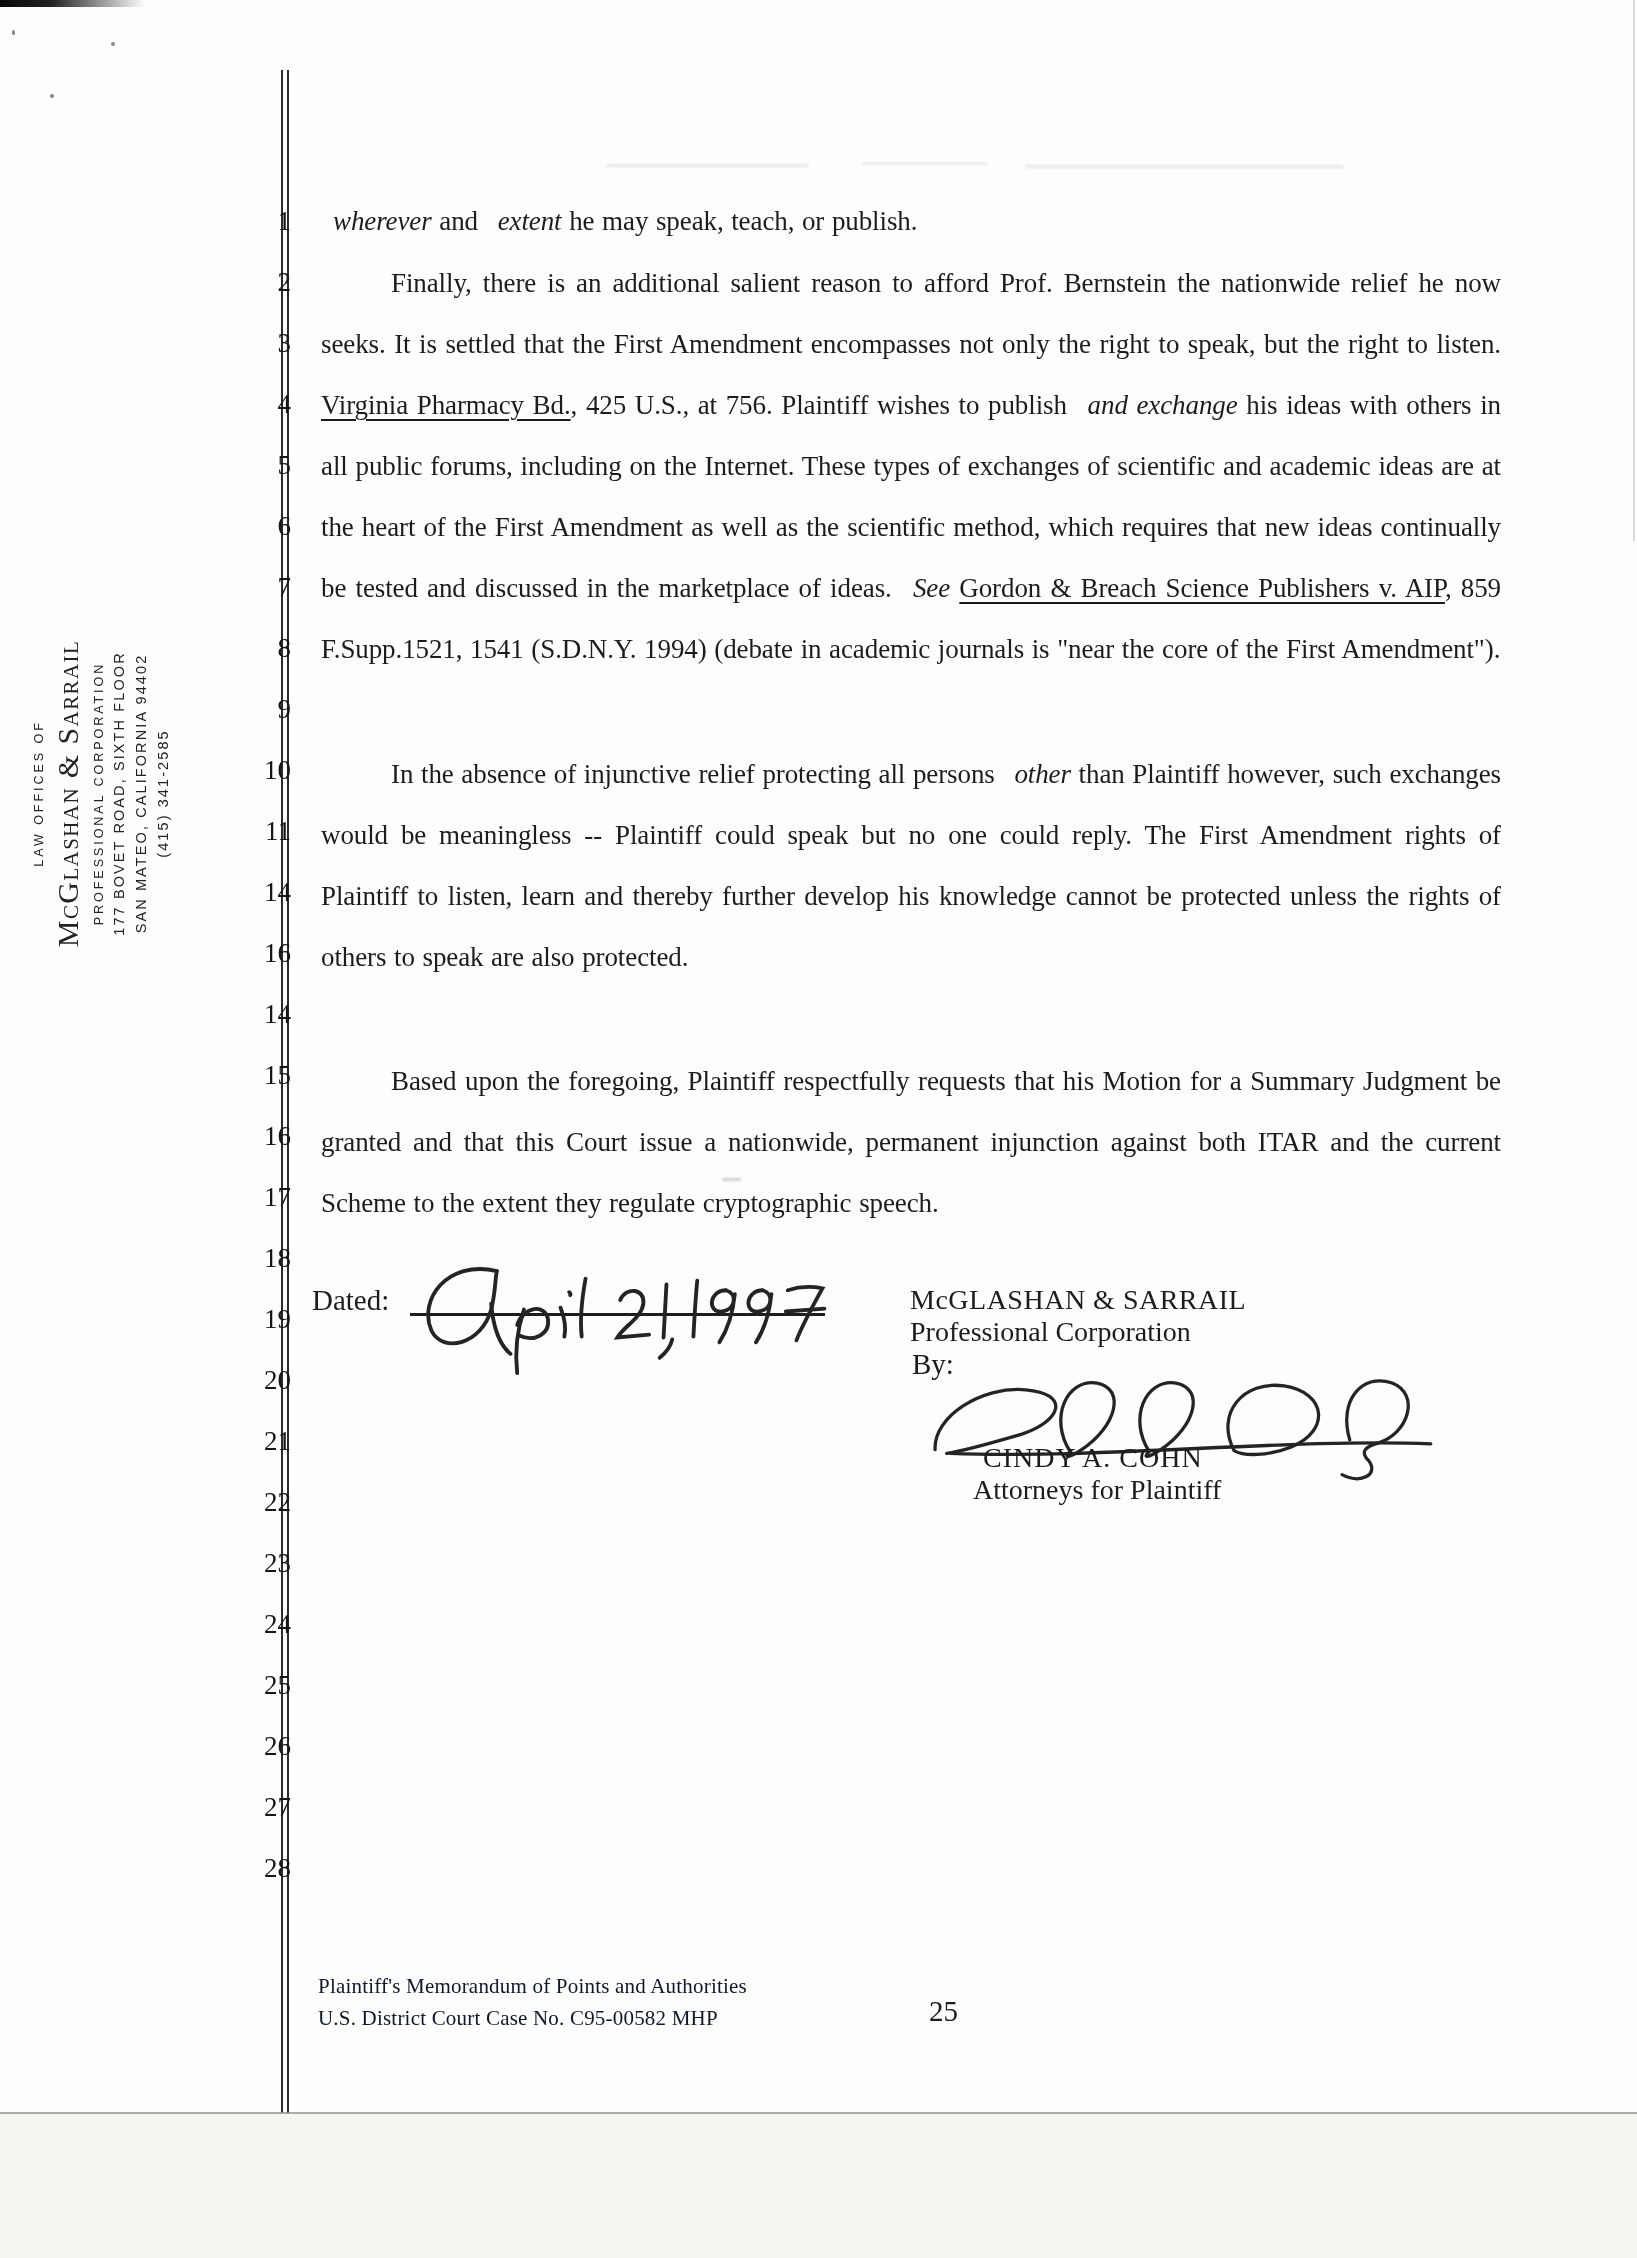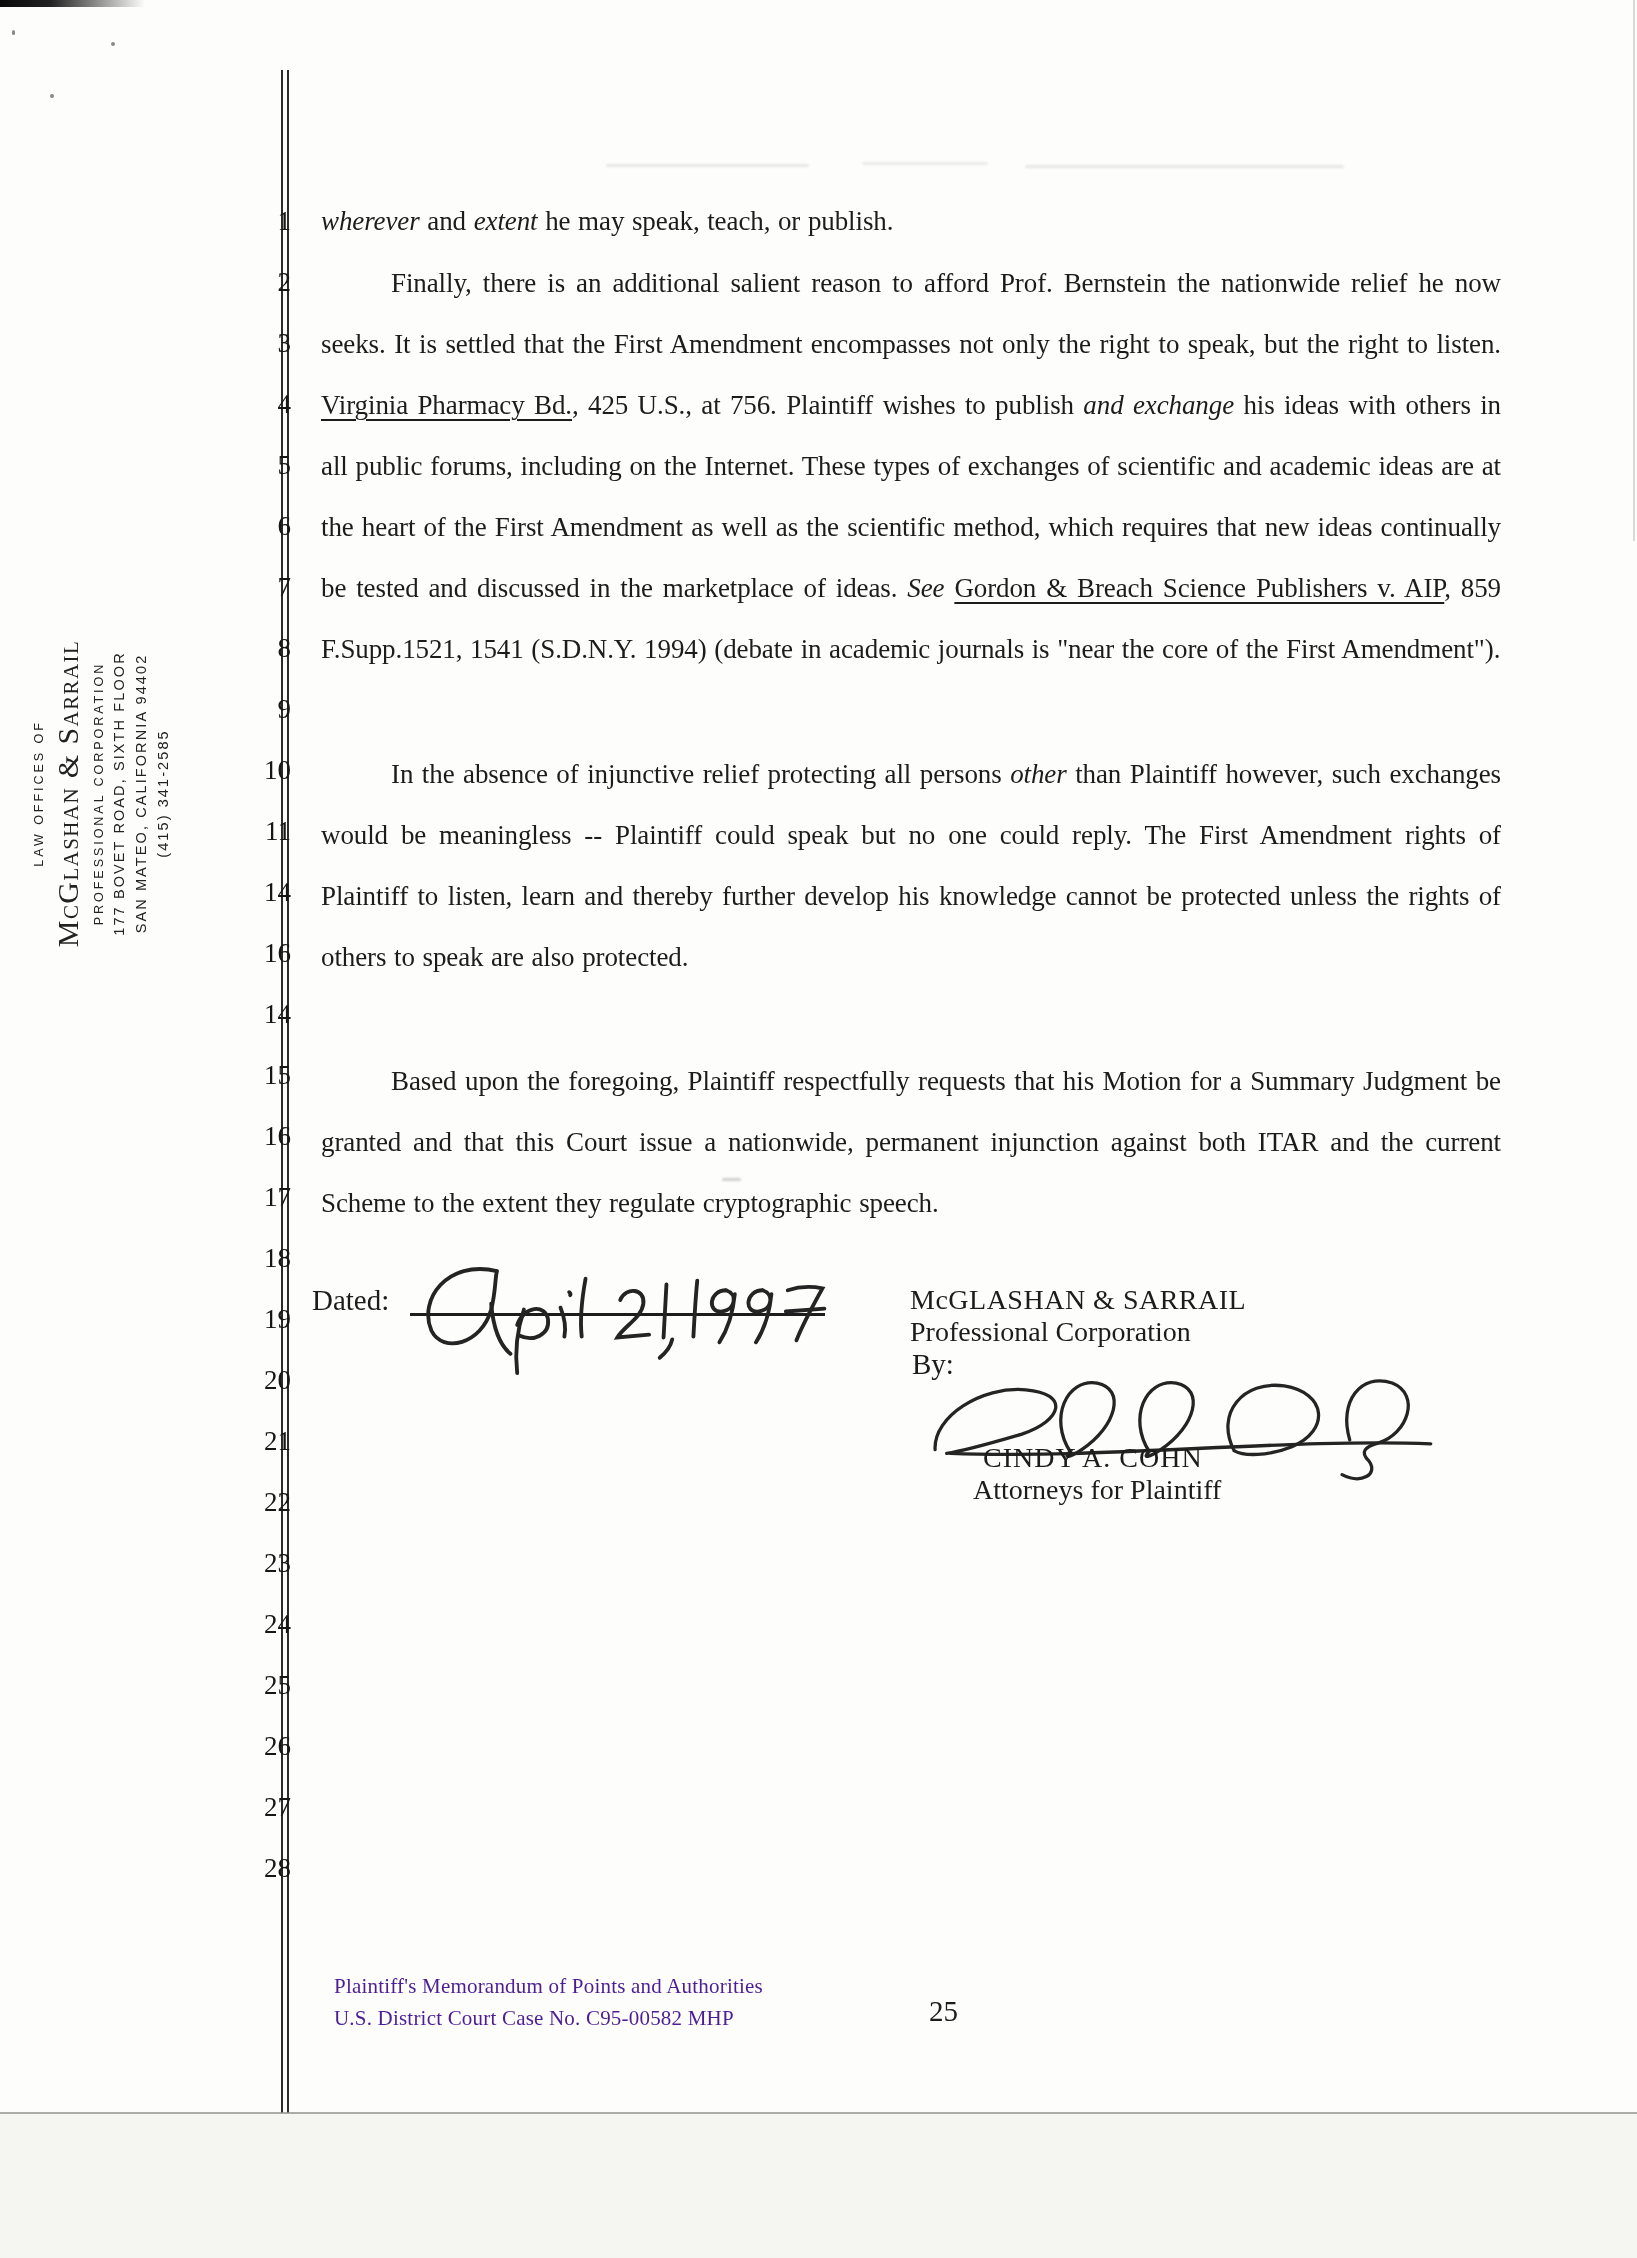--- a/index.html
+++ b/index.html
@@ -33,39 +33,39 @@
   .fr-name  { font-size:30px; font-variant:small-caps; letter-spacing:1.4px; margin:1.9px 0 3.9px 0; font-family:"Liberation Serif", serif; }
   .fr-addr  { font-family:"Liberation Sans", sans-serif; font-size:14.5px; letter-spacing:2.1px; margin:2.9px 0; }
 
   
   .para {
     position:absolute; left:321px; width:1180px;
     font-size:27px; line-height:61px; text-align:justify;
     letter-spacing:-0.1px; word-spacing:1px; margin:0;
   }
   .indent { text-indent:70px; }
-  .seg-i { font-style:italic; }
+  .seg-i { font-style:italic;margin-left:12px; }
   .seg-u { text-decoration:underline; text-underline-offset:4.8px; text-decoration-thickness:1.9px; }
   .heading-line { text-align:center; text-indent:0; }
   .heading-text { font-weight:bold; font-size:29px; letter-spacing:1px;
                   text-decoration:underline; text-underline-offset:5.8px; text-decoration-thickness:2.4px; }
 
   
   .dated-label { position:absolute; left:312px; top:1284px; font-size:29px; }
   .dated-line  { position:absolute; left:410px; top:1313px; width:415px; height:2.9px; background:#1d1d1d; }
   .date-svg    { position:absolute; left:404px; top:1246px; }
   .firm-line1  { position:absolute; left:910px; top:1284px; font-size:28px; letter-spacing:0.5px; }
   .firm-line2  { position:absolute; left:910px; top:1316px; font-size:28px; }
   .by-label    { position:absolute; left:912px; top:1348px; font-size:29px; }
   .sig-svg     { position:absolute; left:925px; top:1357px; }
   .atty-name   { position:absolute; left:983px; top:1442px; font-size:28px; letter-spacing:1px; }
   .atty-title  { position:absolute; left:973px; top:1474px; font-size:28px; }
 
   
-  .footer { position:absolute; left:334px; top:1970px; font-size:21px; line-height:32px; letter-spacing:0.2px; color:#4c1d95; }
+  .footer { position:absolute; left:318px; top:1970px; font-size:21px; line-height:32px; letter-spacing:0.2px; color:#0f172a; }
   .page-num { position:absolute; left:929px; top:1995px; font-size:29px; }
 
   
   .corner-mark { position:absolute; left:0; top:0; width:145px; height:6.8px;
                  background:linear-gradient(to right, #0a0a0a 0%, #222 35%, rgba(0,0,0,0) 100%); }
   .speck { position:absolute; border-radius:50%; background:#8a8a8a; }
   .smudge { position:absolute; height:2.9px; background:#9a9a9a; border-radius:1.9px; filter:blur(1px); }
   .edge-right { position:absolute; left:1633px; top:0; width:1.9px; height:541px; background:#b5b5b3; opacity:.5; }
 </style>
 </head>

